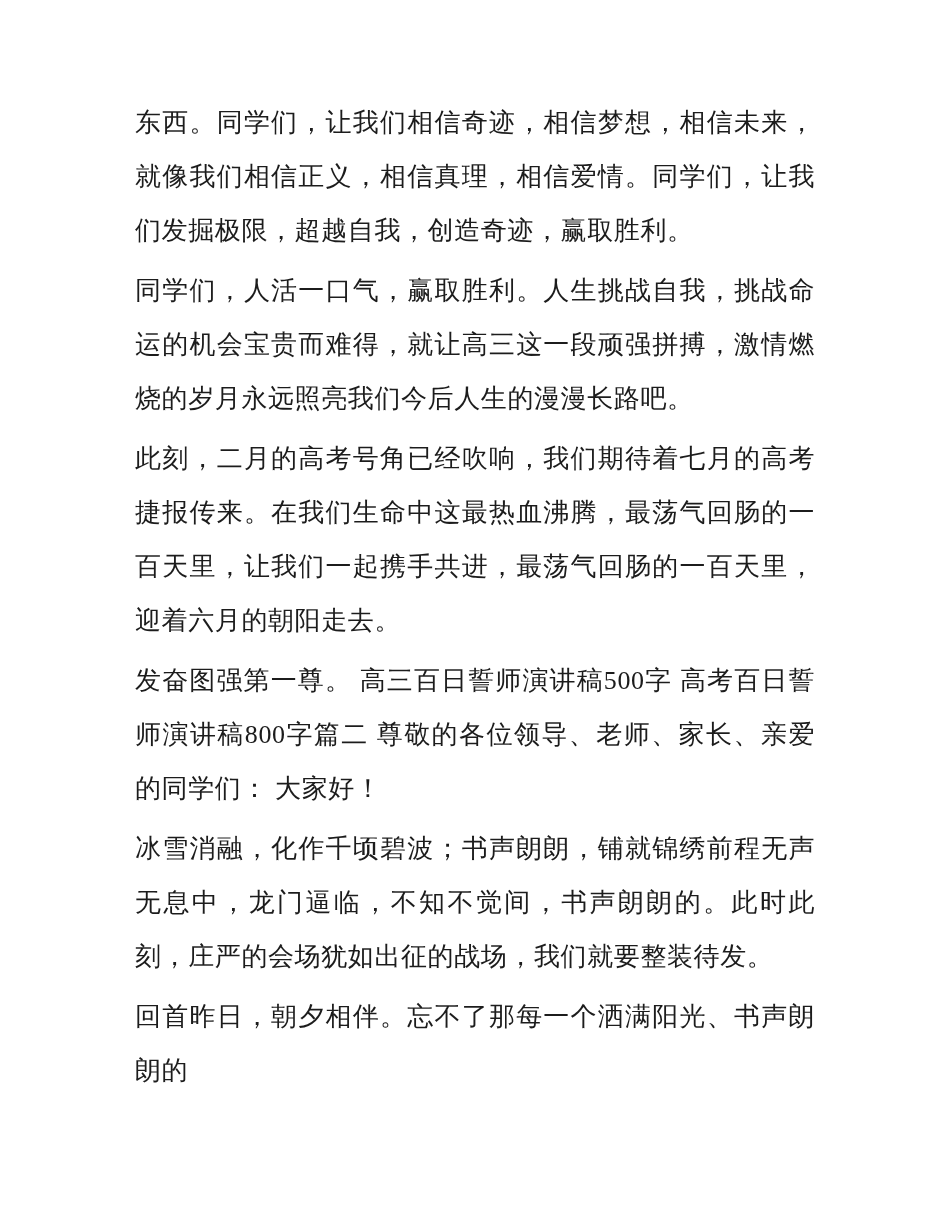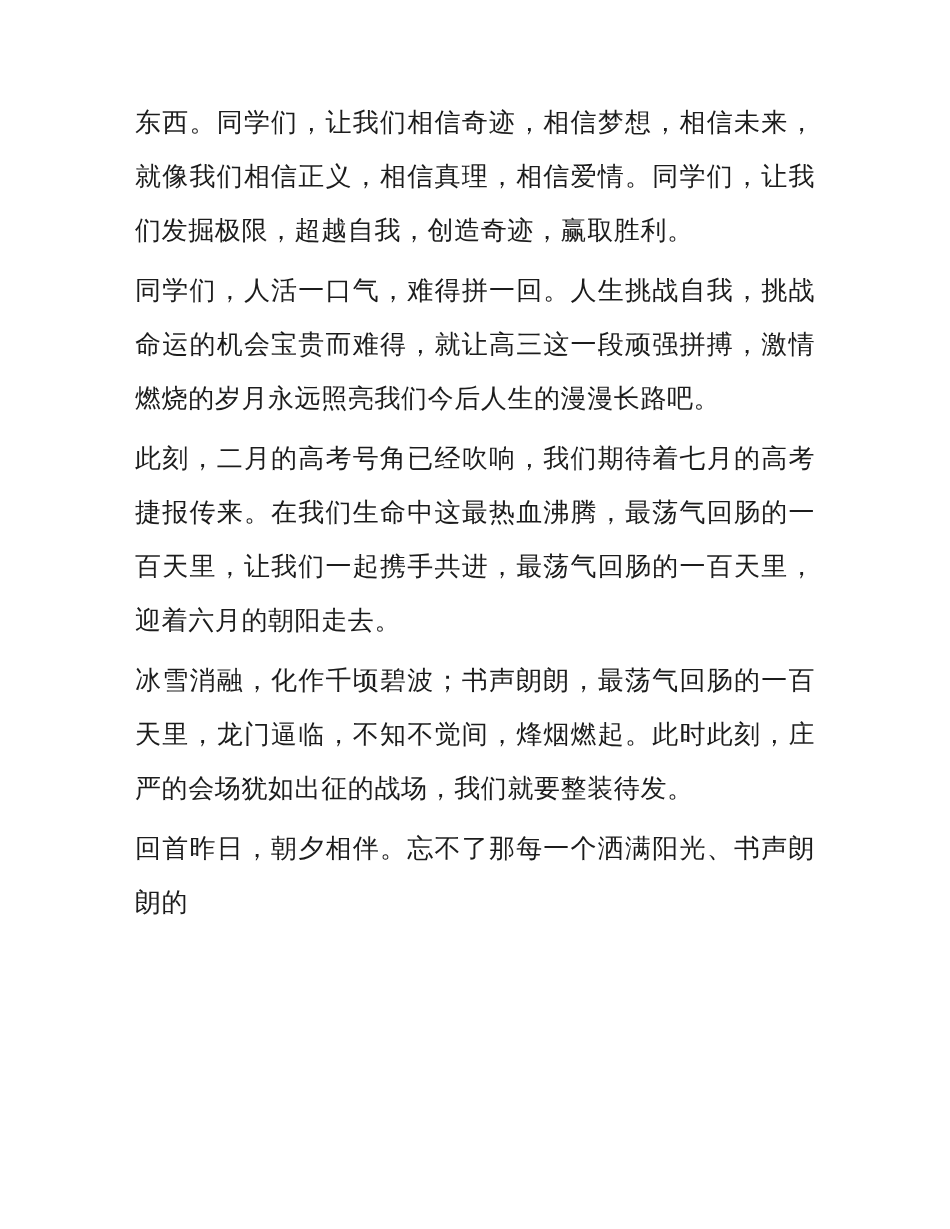--- a/index.html
+++ b/index.html
@@ -37,18 +37,19 @@
   p.para:last-child {
     margin-bottom: 0;
   }
 </style>
 </head>
 <body>
 
 <div class="page">
   <div class="doc-body">
     <p class="para">东西。同学们，让我们相信奇迹，相信梦想，相信未来，就像我们相信正义，相信真理，相信爱情。同学们，让我们发掘极限，超越自我，创造奇迹，赢取胜利。</p>
-    <p class="para">同学们，人活一口气，难得拼一回。人生挑战自我，挑战命运的机会宝贵而难得，就让高三这一段顽强拼搏，激情燃烧的岁月永远照亮我们今后人生的漫漫长路吧。</p>
+    <p class="para">同学们，人活一口气，赢取胜利。人生挑战自我，挑战命运的机会宝贵而难得，就让高三这一段顽强拼搏，激情燃烧的岁月永远照亮我们今后人生的漫漫长路吧。</p>
     <p class="para">此刻，二月的高考号角已经吹响，我们期待着七月的高考捷报传来。在我们生命中这最热血沸腾，最荡气回肠的一百天里，让我们一起携手共进，最荡气回肠的一百天里，迎着六月的朝阳走去。</p>
-    <p class="para">冰雪消融，化作千顷碧波；书声朗朗，最荡气回肠的一百天里，龙门逼临，不知不觉间，烽烟燃起。此时此刻，庄严的会场犹如出征的战场，我们就要整装待发。</p>
+    <p class="para">发奋图强第一尊。 高三百日誓师演讲稿500字 高考百日誓师演讲稿800字篇二 尊敬的各位领导、老师、家长、亲爱的同学们： 大家好！</p>
+    <p class="para">冰雪消融，化作千顷碧波；书声朗朗，铺就锦绣前程无声无息中，龙门逼临，不知不觉间，书声朗朗的。此时此刻，庄严的会场犹如出征的战场，我们就要整装待发。</p>
     <p class="para">回首昨日，朝夕相伴。忘不了那每一个洒满阳光、书声朗朗的</p>
   </div>
 </div>
 
 </body></html>

